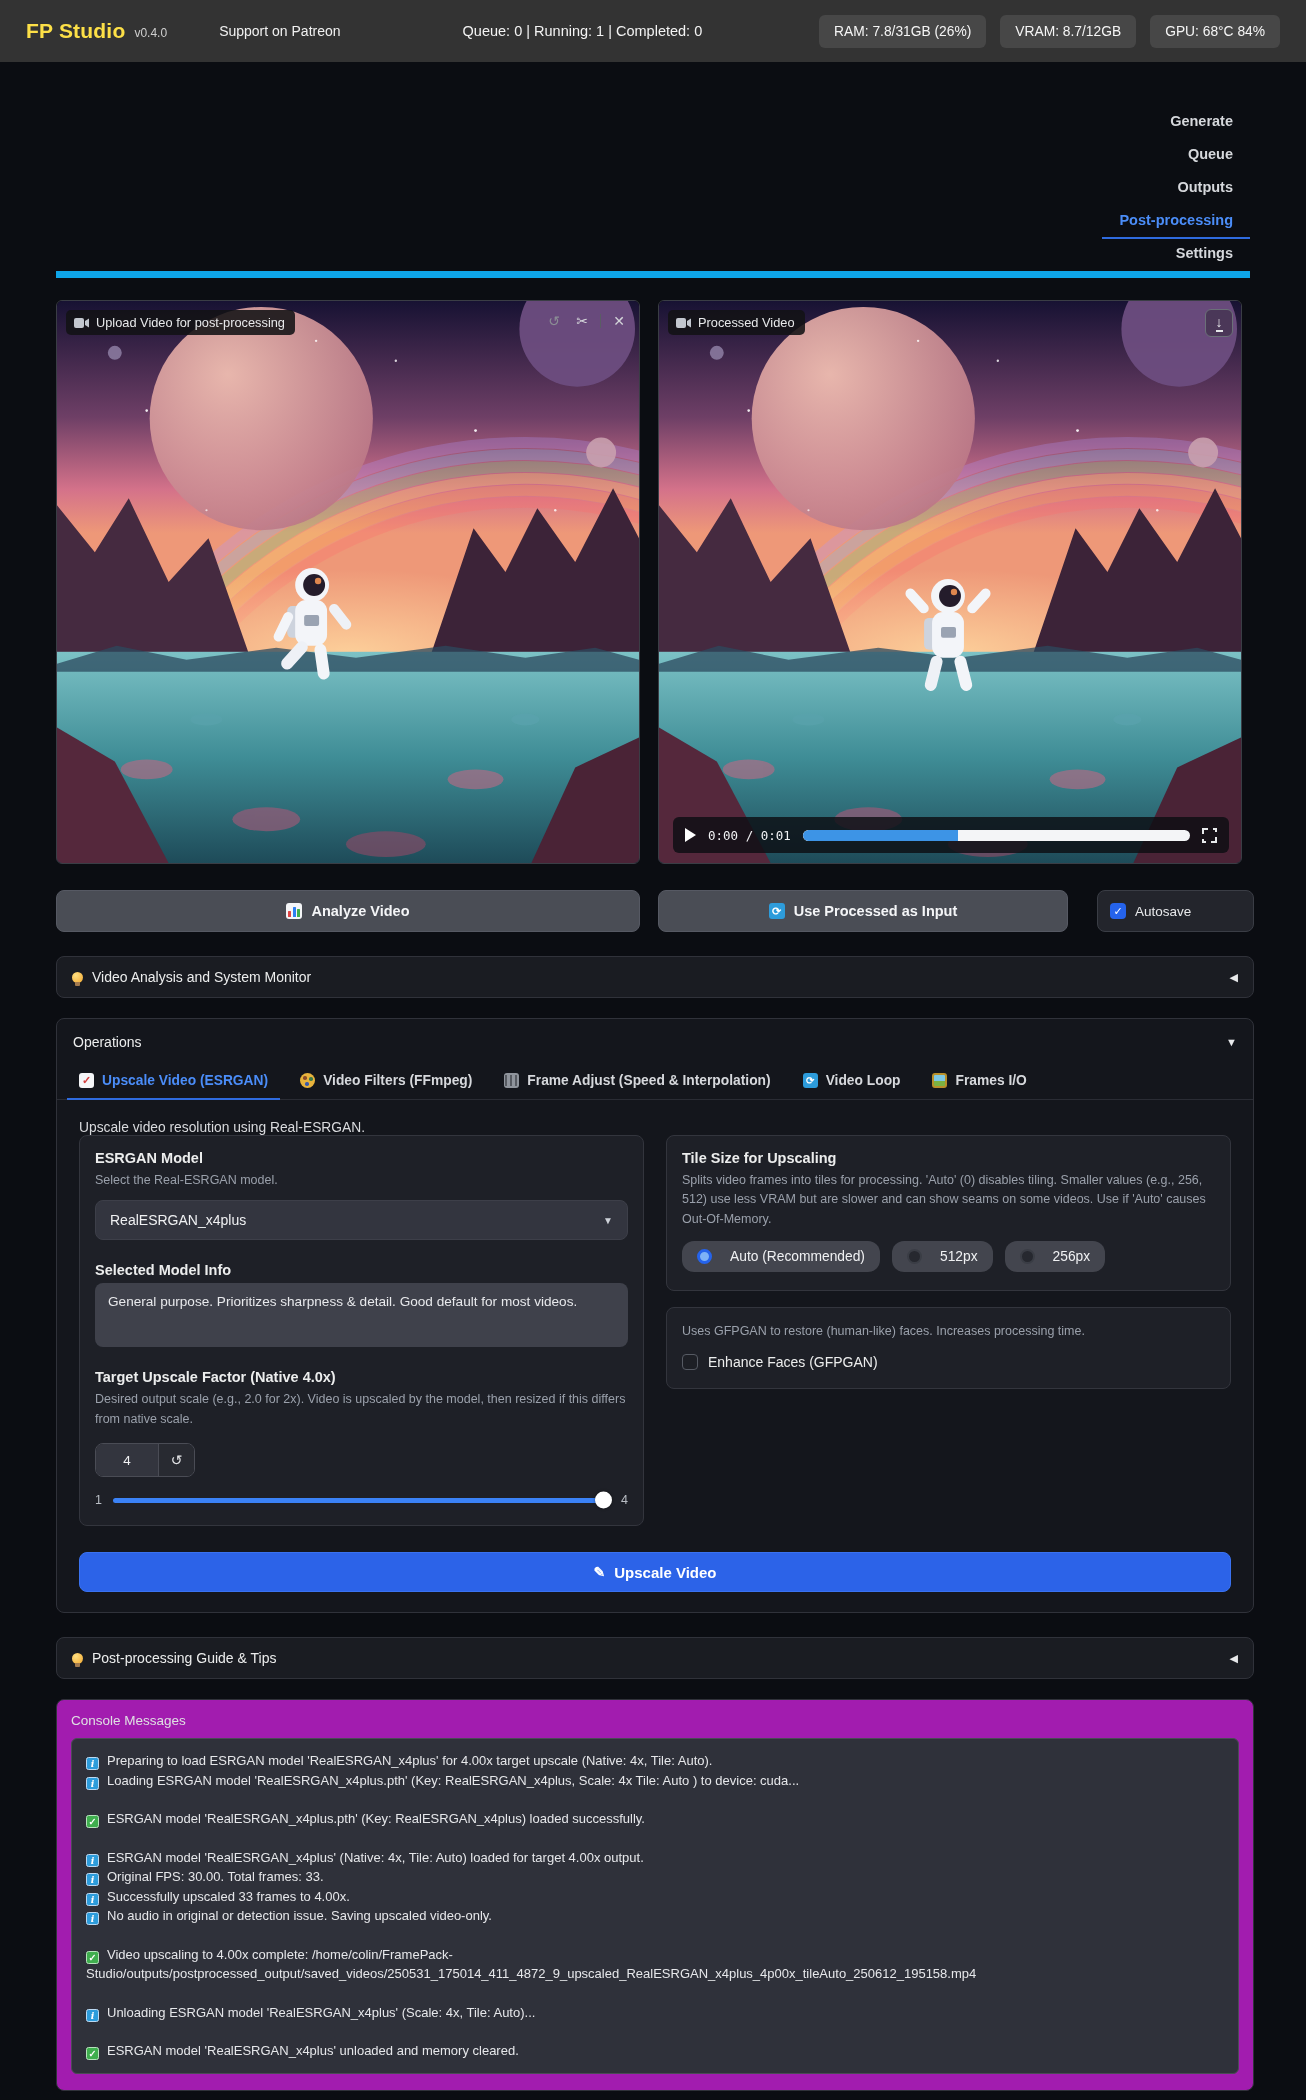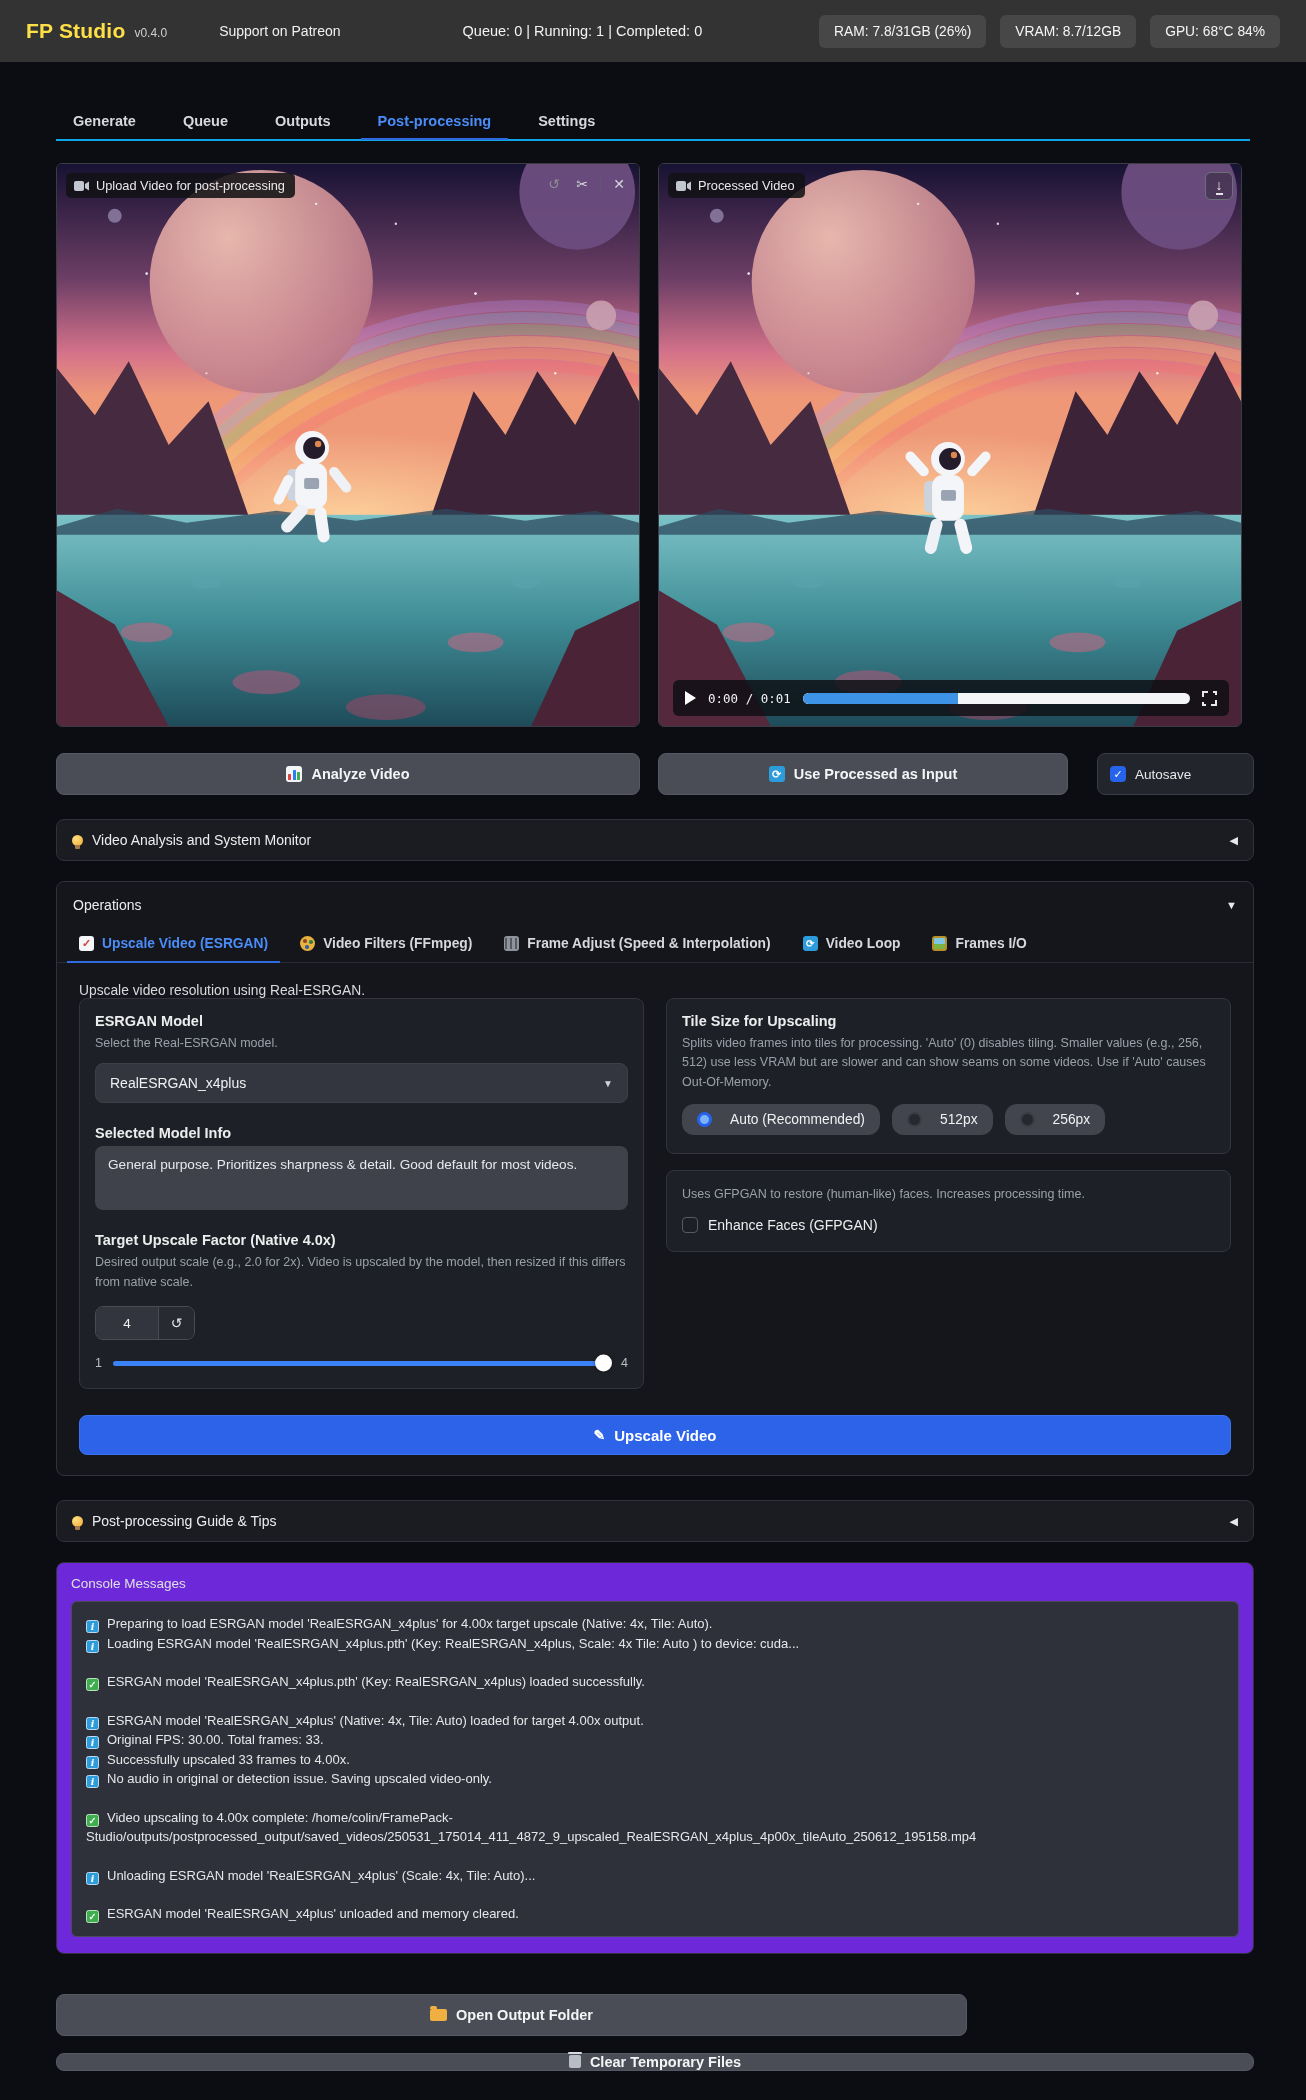--- a/index.html
+++ b/index.html
@@ -18,22 +18,22 @@
   .app-version{ font-size:12px; color:#cfcfcf; margin-left:9px; margin-top:4px;}
   .patreon{ font-size:14px; color:#f1f1f1; margin-left:52px; cursor:pointer; text-decoration:none;}
   .queue-stats{ font-size:14.5px; color:#f3f3f3; margin-left:122px;}
   .header-right{ margin-left:auto; display:flex; gap:14px; align-items:center;}
   .stat-badge{
     background:#474747; color:#f5f5f5; font-size:13.8px;
     padding:9px 15px; border-radius:6px; white-space:nowrap;
   }
   
   .tabbar{
-    margin:44px 0 0 56px; display:flex; gap:13px; align-items:flex-end;
-    border-bottom:2px solid #0ea5e9; width:1194px;
+    margin:44px 0 0 56px; display:flex; gap:0; align-items:flex-end;
+    border-bottom:7px solid #0ea5e9; width:1194px;flex-direction:column;
   }
   .tab{
     font-size:14.5px; color:#d6d8dc; padding:7px 17px 9px; cursor:pointer;
     border-bottom:2px solid transparent; margin-bottom:-1px; font-weight:600;
   }
   .tab.active{ color:#4b8df8; border-bottom-color:#2f6bdf; }
   
   .content{ padding:22px 52px 0 56px; }
   .video-row{ display:flex; gap:18px; }
   .video-panel{
@@ -153,21 +153,21 @@
   .radio-dot.unsel{ background:#26282f; border:2px solid #3a3d45;}
   .face-check-row{ display:flex; align-items:center; gap:10px; margin-top:12px; cursor:pointer;}
   .face-label{ font-size:14px; color:#eceded;}
   .btn-upscale{
     margin-top:26px; width:100%; height:40px; background:#2c63e8; border:1px solid #3a72f0;
     border-radius:8px; display:flex; align-items:center; justify-content:center; gap:9px;
     font-size:15px; font-weight:bold; color:#fff; cursor:pointer;
   }
   
   .console-panel{
-    margin-top:20px; background:#6d28d9; border:1px solid #30323a; border-radius:8px;
+    margin-top:20px; background:#a21caf; border:1px solid #30323a; border-radius:8px;
     padding:13px 14px 16px;
   }
   .console-title{ font-size:13.5px; color:#dfe0e3; margin-bottom:10px;}
   .console-box{
     background:#2f313a; border:1px solid #4a4c55; border-radius:6px; padding:12px 14px;
     font-size:13px; color:#e6e7ea; line-height:19.5px;
   }
   .con-line{ display:block; overflow-wrap:break-word; }
   .con-blank{ height:19px; }
   .ico-info,.ico-ok{

